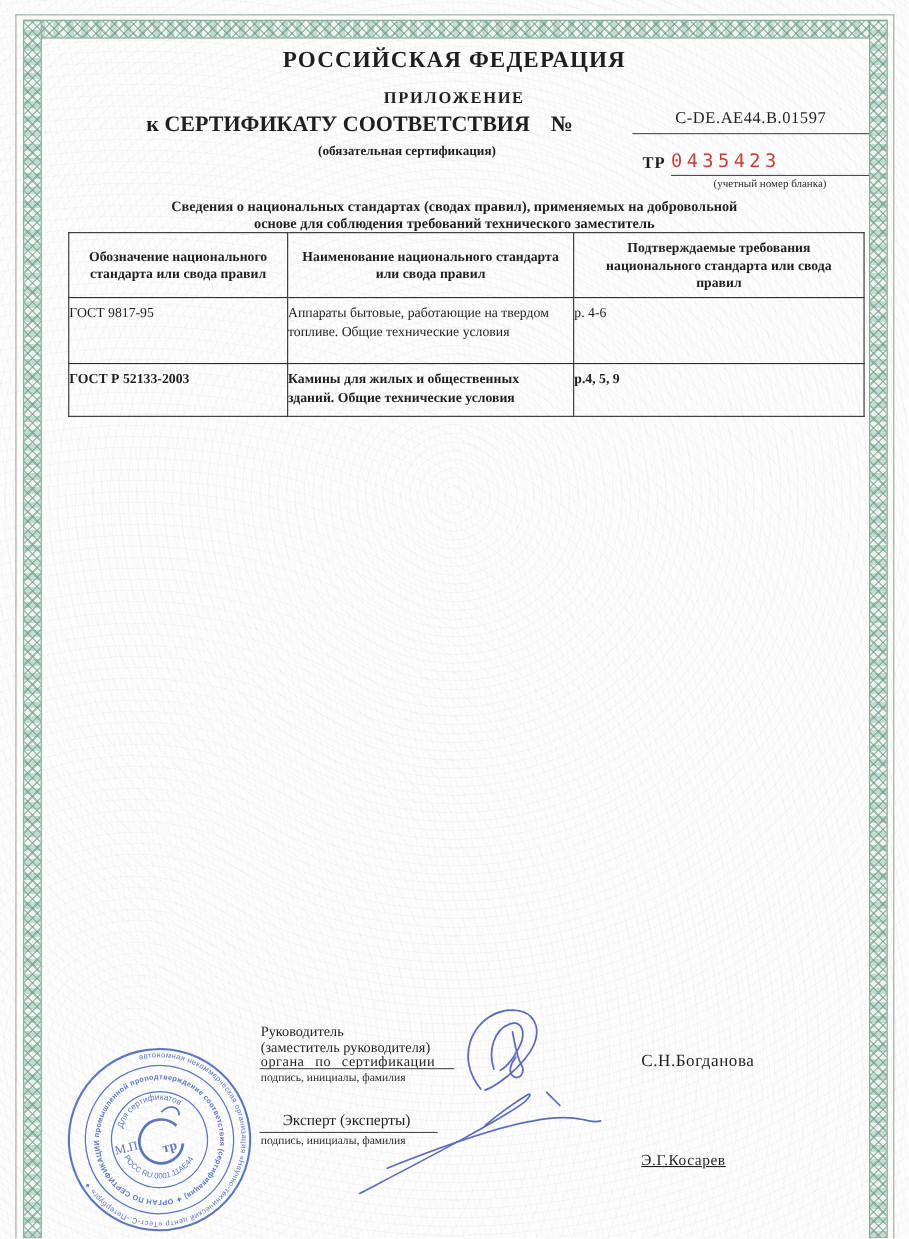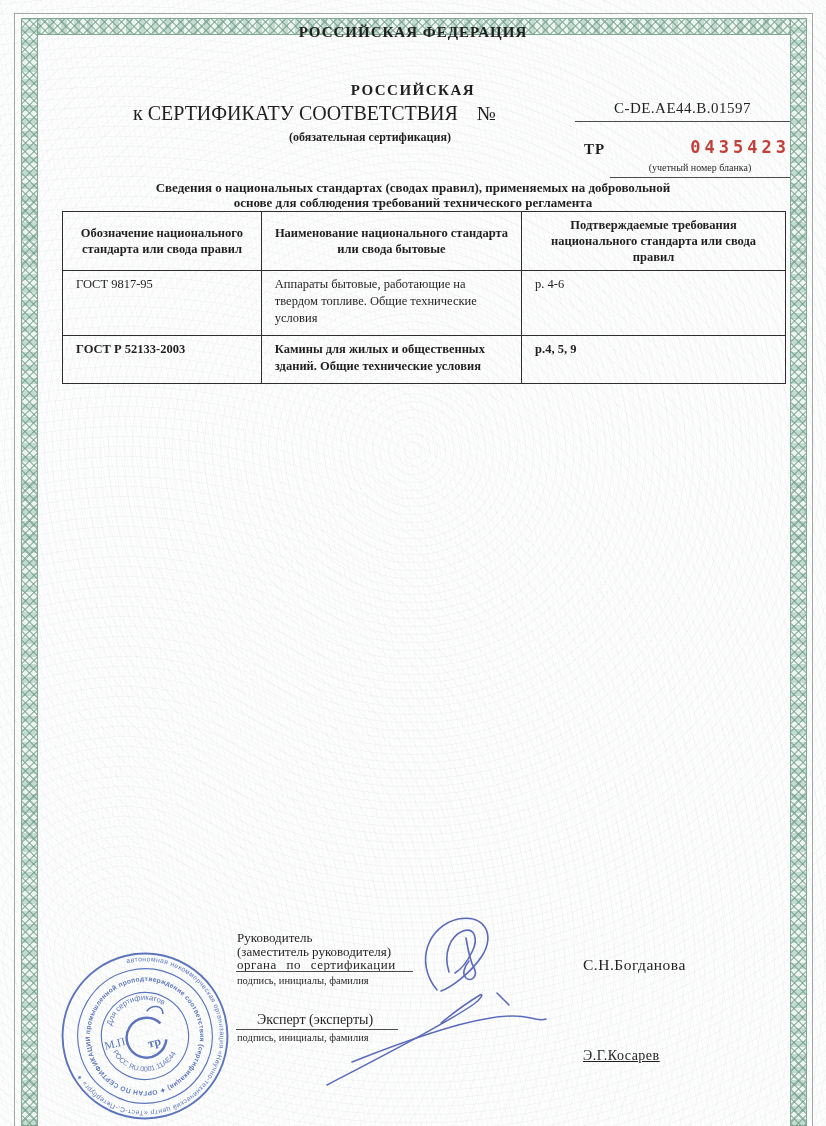--- a/index.html
+++ b/index.html
@@ -34,59 +34,59 @@
       repeating-linear-gradient(-45deg, rgba(104,148,131,0.55) 0 1.5px, transparent 1.5px 6px),
       repeating-linear-gradient(0deg, rgba(150,190,172,0.40) 0 6px, rgba(255,255,255,0.35) 6px 13px);
   }
   .band-top{left:21px;right:19px;top:18px;height:15px;}
   .band-left{left:21px;top:18px;bottom:0;width:15px;}
   .band-right{right:19px;top:18px;bottom:0;width:15px;}
 
   .abs{position:absolute;}
   .centered{left:40px;right:40px;text-align:center;}
 
-  .country-title{top:24px;font-size:15px;font-weight:bold;letter-spacing:1px;}
+  .country-title{top:42px;font-size:21px;font-weight:bold;letter-spacing:1px;}
   .doc-type{top:82px;font-size:15px;font-weight:bold;letter-spacing:1.5px;}
-  .cert-line{left:133px;top:102px;font-size:20px;font-weight:normal;white-space:nowrap;}
+  .cert-line{left:133px;top:102px;font-size:20px;font-weight:bold;white-space:nowrap;}
   .cert-line .nosign{margin-left:14px;}
   .cert-number-field{
     left:575px;top:100px;width:215px;
     border-bottom:1px solid #4a4a4a;
     text-align:center;font-size:15px;letter-spacing:0.5px;
     padding-bottom:4px;
   }
   .mandatory-note{left:0;width:740px;top:130px;text-align:center;font-size:12px;font-weight:bold;}
   .tr-label{left:584px;top:141px;font-size:15px;font-weight:bold;letter-spacing:1px;}
   .blank-number-field{
     left:610px;top:137px;width:180px;
     border-bottom:1px solid #4a4a4a;
-    text-align:right;padding-bottom:20px;
+    text-align:left;padding-bottom:2px;
     font-family:"DejaVu Sans Mono", monospace;
-    font-size:17px;font-weight:bold;letter-spacing:4px;
+    font-size:17px;font-weight:normal;letter-spacing:4px;
     color:#c2403a;
   }
   .blank-number-caption{left:610px;top:162px;width:180px;text-align:center;font-size:10px;color:#2a2a2a;}
 
   .intro{top:180px;font-size:13px;font-weight:bold;line-height:15px;}
 
   table.standards{
     position:absolute;left:62px;top:211px;width:724px;
     border-collapse:collapse;
     font-size:12.5px;line-height:16px;
   }
   table.standards th, table.standards td{
     border:1px solid #2e2e2e;
   }
   table.standards th{
     font-weight:bold;text-align:center;vertical-align:middle;
     padding:5px 10px;height:40px;
   }
   table.standards td{
     vertical-align:top;text-align:left;
-    padding:5px 10px 8px 13px;line-height:17px;
+    padding:5px 10px 8px 0;line-height:17px;
   }
   tr.row-1 td{height:46px;}
   tr.row-2 td{height:30px;font-weight:bold;}
 
   .sig-role{left:237px;top:931px;width:185px;font-size:13px;line-height:13.5px;}
   .sig-role .justified{word-spacing:6px;letter-spacing:0.5px;}
   .sig-rule-head{left:236px;top:971px;width:177px;border-top:1px solid #4a4a4a;}
   .sig-caption-head{left:237px;top:975px;font-size:10.5px;color:#2a2a2a;}
   .head-name{left:583px;top:956px;font-size:15.5px;letter-spacing:0.5px;}
   .expert-role{left:237px;top:1012px;font-size:14px;margin-left:20px;}
@@ -101,49 +101,49 @@
 <body>
 
 <div class="page">
 
   <div class="outer-line"></div>
   <div class="band band-h band-top"></div>
   <div class="band band-v band-left"></div>
   <div class="band band-v band-right"></div>
 
   <div class="abs centered country-title">РОССИЙСКАЯ ФЕДЕРАЦИЯ</div>
-  <div class="abs centered doc-type">РОССИЙСКАЯ</div>
+  <div class="abs centered doc-type">ПРИЛОЖЕНИЕ</div>
 
   <div class="abs cert-line">
     <span>к СЕРТИФИКАТУ СООТВЕТСТВИЯ</span>
     <span class="nosign">№</span>
   </div>
   <div class="abs cert-number-field">С-DE.АЕ44.В.01597</div>
 
   <div class="abs mandatory-note">(обязательная сертификация)</div>
 
   <div class="abs tr-label">ТР</div>
   <div class="abs blank-number-field">0435423</div>
   <div class="abs blank-number-caption">(учетный номер бланка)</div>
 
   <div class="abs centered intro">
     <div>Сведения о национальных стандартах (сводах правил), применяемых на добровольной</div>
-    <div>основе для соблюдения требований технического регламента</div>
+    <div>основе для соблюдения требований технического заместитель</div>
   </div>
 
   <table class="standards">
     <colgroup>
       <col style="width:27.5%">
         <col style="width:36%">
         <col style="width:36.5%">
     </colgroup>
     <thead>
       <tr>
         <th>Обозначение национального стандарта или свода правил</th>
-        <th>Наименование национального стандарта или свода бытовые</th>
+        <th>Наименование национального стандарта или свода правил</th>
         <th>Подтверждаемые требования национального стандарта или свода правил</th>
       </tr>
     </thead>
     <tbody>
       <tr class="row-1">
         <td>ГОСТ 9817-95</td>
         <td>Аппараты бытовые, работающие на твердом топливе. Общие технические условия</td>
         <td>р. 4-6</td>
       </tr>
       <tr class="row-2">

